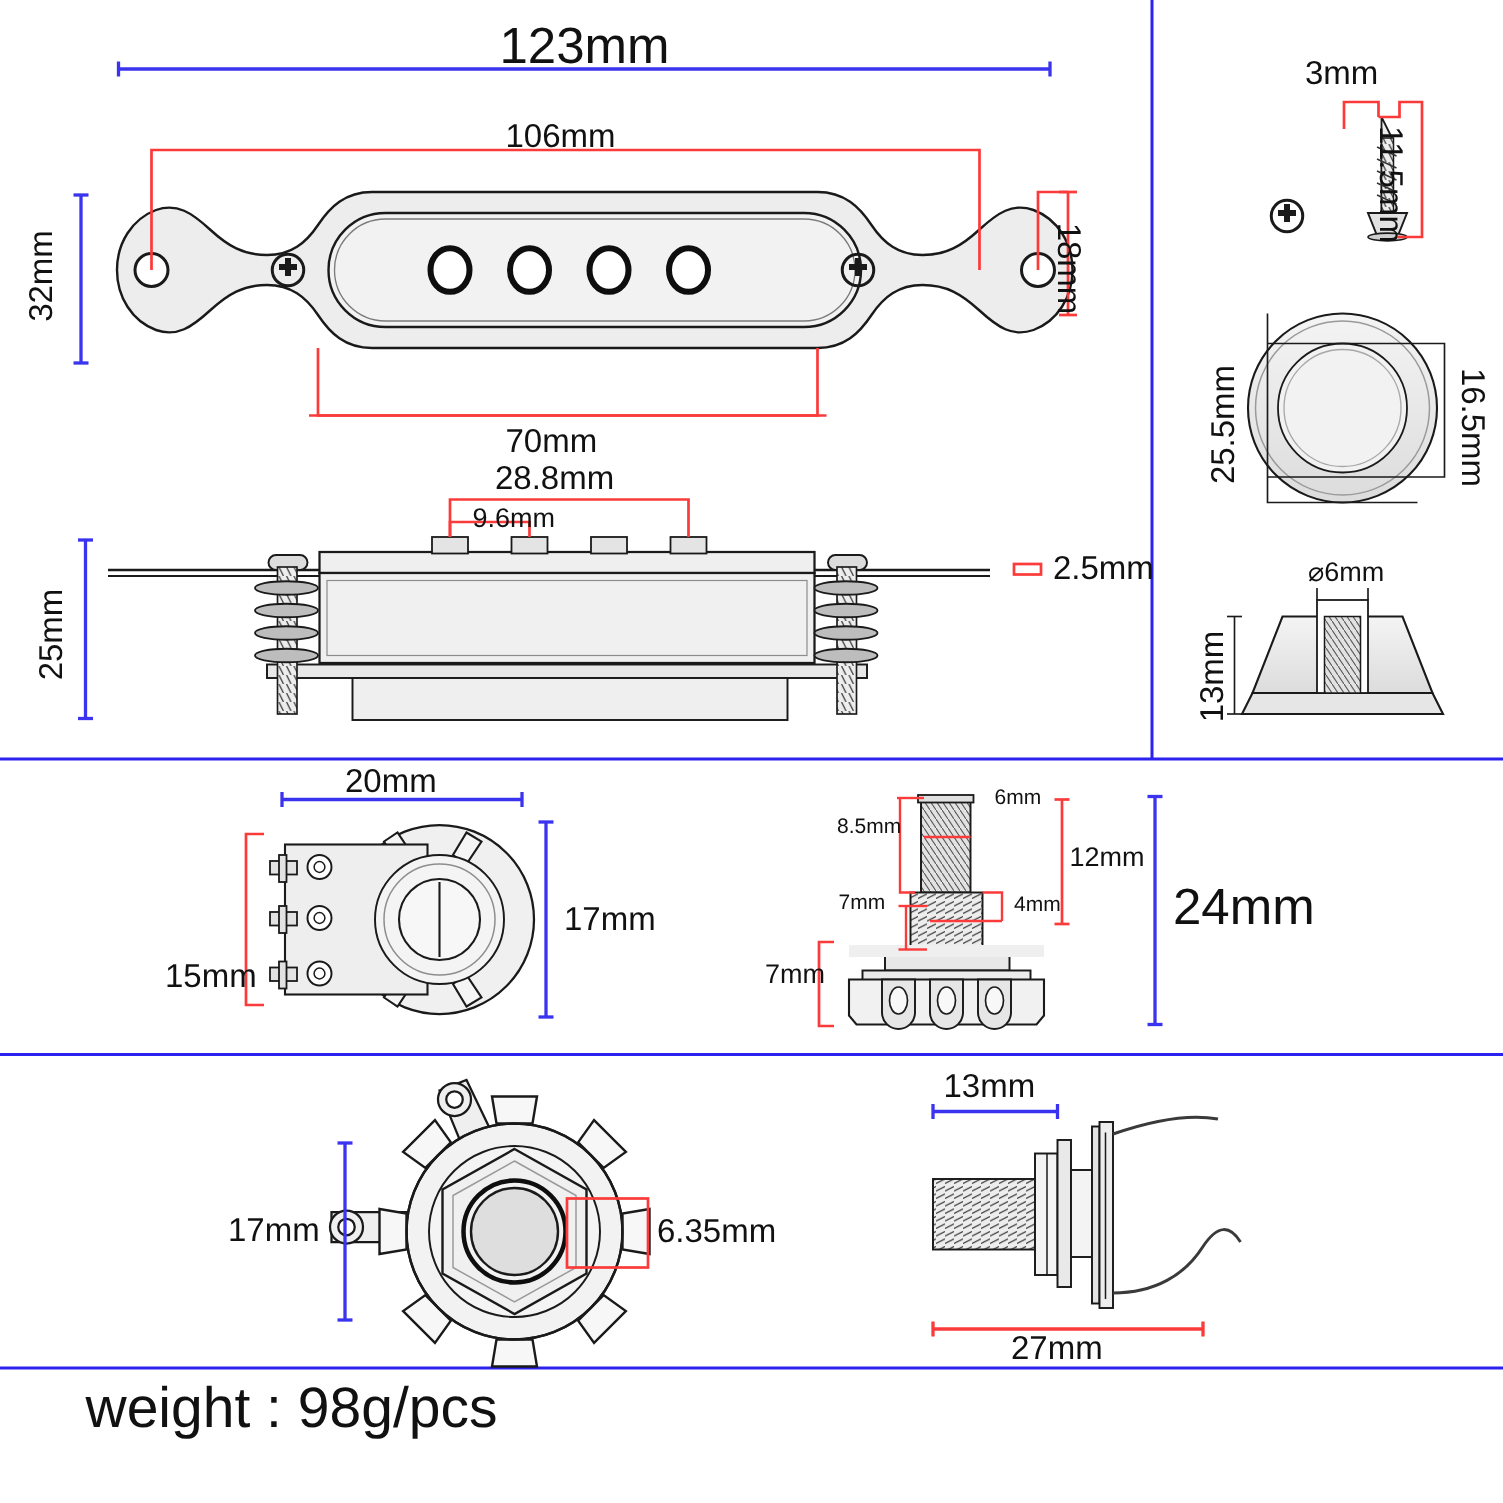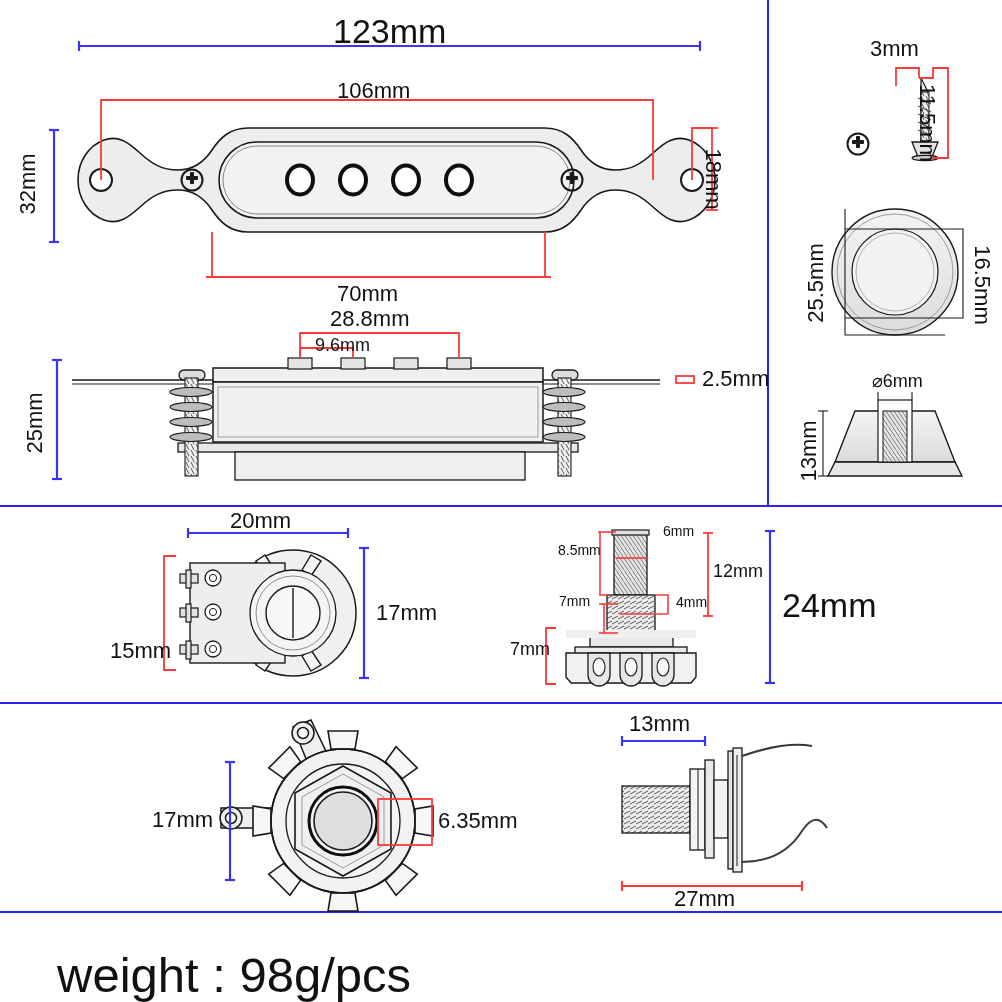--- a/index.html
+++ b/index.html
@@ -479,15 +479,15 @@
   <div class="lbl dimtxt-xs" style="left:676px; top:595px;">4mm</div>
   <div class="lbl dimtxt-sm" style="left:510px; top:640px;">7mm</div>
   <div class="lbl big" style="left:782px; top:588px;">24mm</div>
 
   <div class="lbl dimtxt" style="left:152px; top:809px;">17mm</div>
   <div class="lbl dimtxt" style="left:438px; top:810px;">6.35mm</div>
 
   <div class="lbl dimtxt" style="left:629px; top:713px;">13mm</div>
   <div class="lbl dimtxt" style="left:674px; top:888px;">27mm</div>
 
-  <div class="lbl" style="left:57px; top:920px; font-size:49px;margin-top:31px;">weight : 98g/pcs</div>
+  <div class="lbl" style="left:57px; top:920px; font-size:38px;">weight : 98g/pcs</div>
 
 </div>
 
 </body></html>

